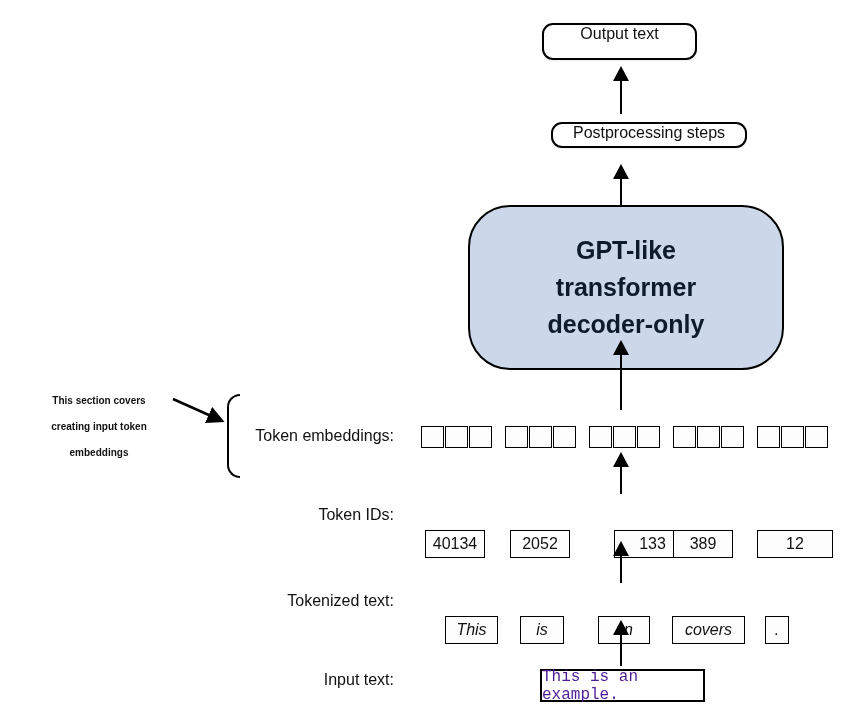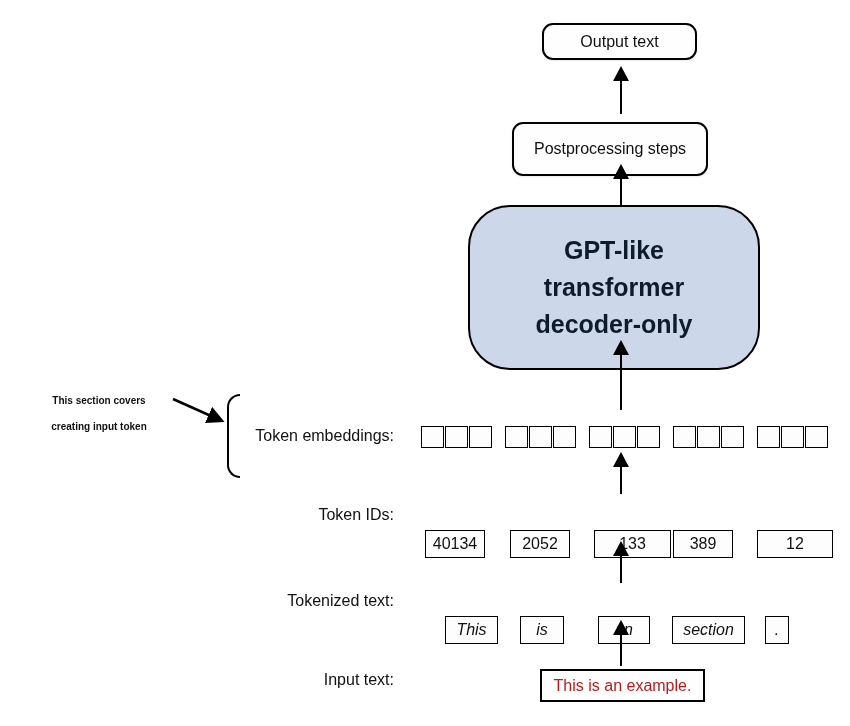--- a/index.html
+++ b/index.html
@@ -14,32 +14,32 @@
     overflow: hidden;
   }
 
   
   .rbox {
     position: absolute;
     border: 2px solid #000;
     border-radius: 11px;
     background: #fefefe;
     display: flex;
-    align-items: center;
+    align-items: flex-start;
     justify-content: center;
     font-size: 16px;
     color: #111;
     box-shadow: 0 1px 2px rgba(0,0,0,0.08);
   }
 
   
   .gpt {
     position: absolute;
     left: 468px; top: 205px;
-    width: 292px; height: 165px;
+    width: 316px; height: 165px;
     border: 2px solid #000;
     border-radius: 42px;
     display: flex;
     flex-direction: column;
     align-items: center;
     justify-content: center;
     z-index: 1;
   }
   .gpt div {
     font-size: 25px;
@@ -111,21 +111,22 @@
   .inputbox {
     position: absolute;
     left: 540px; top: 669px;
     width: 165px; height: 33px;
     border: 2px solid #000;
     background: #fefefe;
     display: flex;
     align-items: center;
     justify-content: center;
     font-size: 16px;
-    color: #b91c1c;
+    color: #4c1d95;
+    font-family: Liberation Mono, monospace;
   }
 
   
   .annotation {
     position: absolute;
     left: 8px; top: 388px;
     width: 182px;
     text-align: center;
     font-weight: bold;
     font-size: 10px;
@@ -153,21 +154,21 @@
 
   <div class="rbox" style="left:542px; top:23px; width:155px; height:37px;">
     <span>Output text</span>
   </div>
 
   <div class="varrow" style="left:612px; top:66px; height:48px;">
     <div class="head"></div>
     <div class="shaft"></div>
   </div>
 
-  <div class="rbox" style="left:512px; top:122px; width:196px; height:54px;">
+  <div class="rbox" style="left:551px; top:122px; width:196px; height:26px;">
     <span>Postprocessing steps</span>
   </div>
 
   <div class="varrow" style="left:612px; top:164px; height:42px;">
     <div class="head"></div>
     <div class="shaft"></div>
   </div>
 
   <div class="gpt" style="background-color: rgb(204, 216, 233);">
     <div style="color: rgb(14, 27, 46);">GPT-like</div>
@@ -176,20 +177,21 @@
   </div>
 
   <div class="varrow" style="left:612px; top:340px; height:70px;">
     <div class="head"></div>
     <div class="shaft"></div>
   </div>
 
   <div class="annotation">
     <div>This section covers</div>
     <div>creating input token</div>
+    <div>embeddings</div>
   </div>
 
   <svg class="diag-arrow" width="66" height="40" viewBox="0 0 66 40">
     <defs>
       <marker id="ah" markerWidth="7" markerHeight="7" refX="5" refY="3.5" orient="auto">
         <polygon points="0,0 7,3.5 0,7" fill="#000"></polygon>
       </marker>
     </defs>
     <line x1="3" y1="7" x2="50" y2="28" stroke="#000" stroke-width="2.5" marker-end="url(#ah)"></line>
   </svg>
@@ -225,34 +227,34 @@
   </div>
 
   <div class="varrow" style="left:612px; top:452px; height:42px;">
     <div class="head"></div>
     <div class="shaft"></div>
   </div>
 
   <div class="rowlabel" style="top:506px;">Token IDs:</div>
   <div class="idbox" style="left:425px; top:502px; width:60px;">40134</div>
   <div class="idbox" style="left:510px; top:502px; width:60px;">2052</div>
-  <div class="idbox" style="left:594px; top:502px; width:77px;text-align:center;">133</div>
+  <div class="idbox" style="left:614px; top:502px; width:77px;text-align:center;">133</div>
   <div class="idbox" style="left:673px; top:502px; width:60px;">389</div>
   <div class="idbox" style="left:757px; top:502px; width:76px;">12</div>
 
   <div class="varrow" style="left:612px; top:541px; height:42px;">
     <div class="head"></div>
     <div class="shaft"></div>
   </div>
 
   <div class="rowlabel" style="top:592px;">Tokenized text:</div>
   <div class="tokbox" style="left:445px; top:588px; width:53px;">This</div>
   <div class="tokbox" style="left:520px; top:588px; width:44px;">is</div>
   <div class="tokbox" style="left:598px; top:588px; width:52px;">an</div>
-  <div class="tokbox" style="left:672px; top:588px; width:73px;">section</div>
+  <div class="tokbox" style="left:672px; top:588px; width:73px;">covers</div>
   <div class="tokbox" style="left:765px; top:588px; width:24px;">.</div>
 
   <div class="varrow" style="left:612px; top:620px; height:46px;">
     <div class="head"></div>
     <div class="shaft"></div>
   </div>
 
   <div class="rowlabel" style="top:671px;text-align:right;">Input text:</div>
   <div class="inputbox">This is an example.</div>
 

